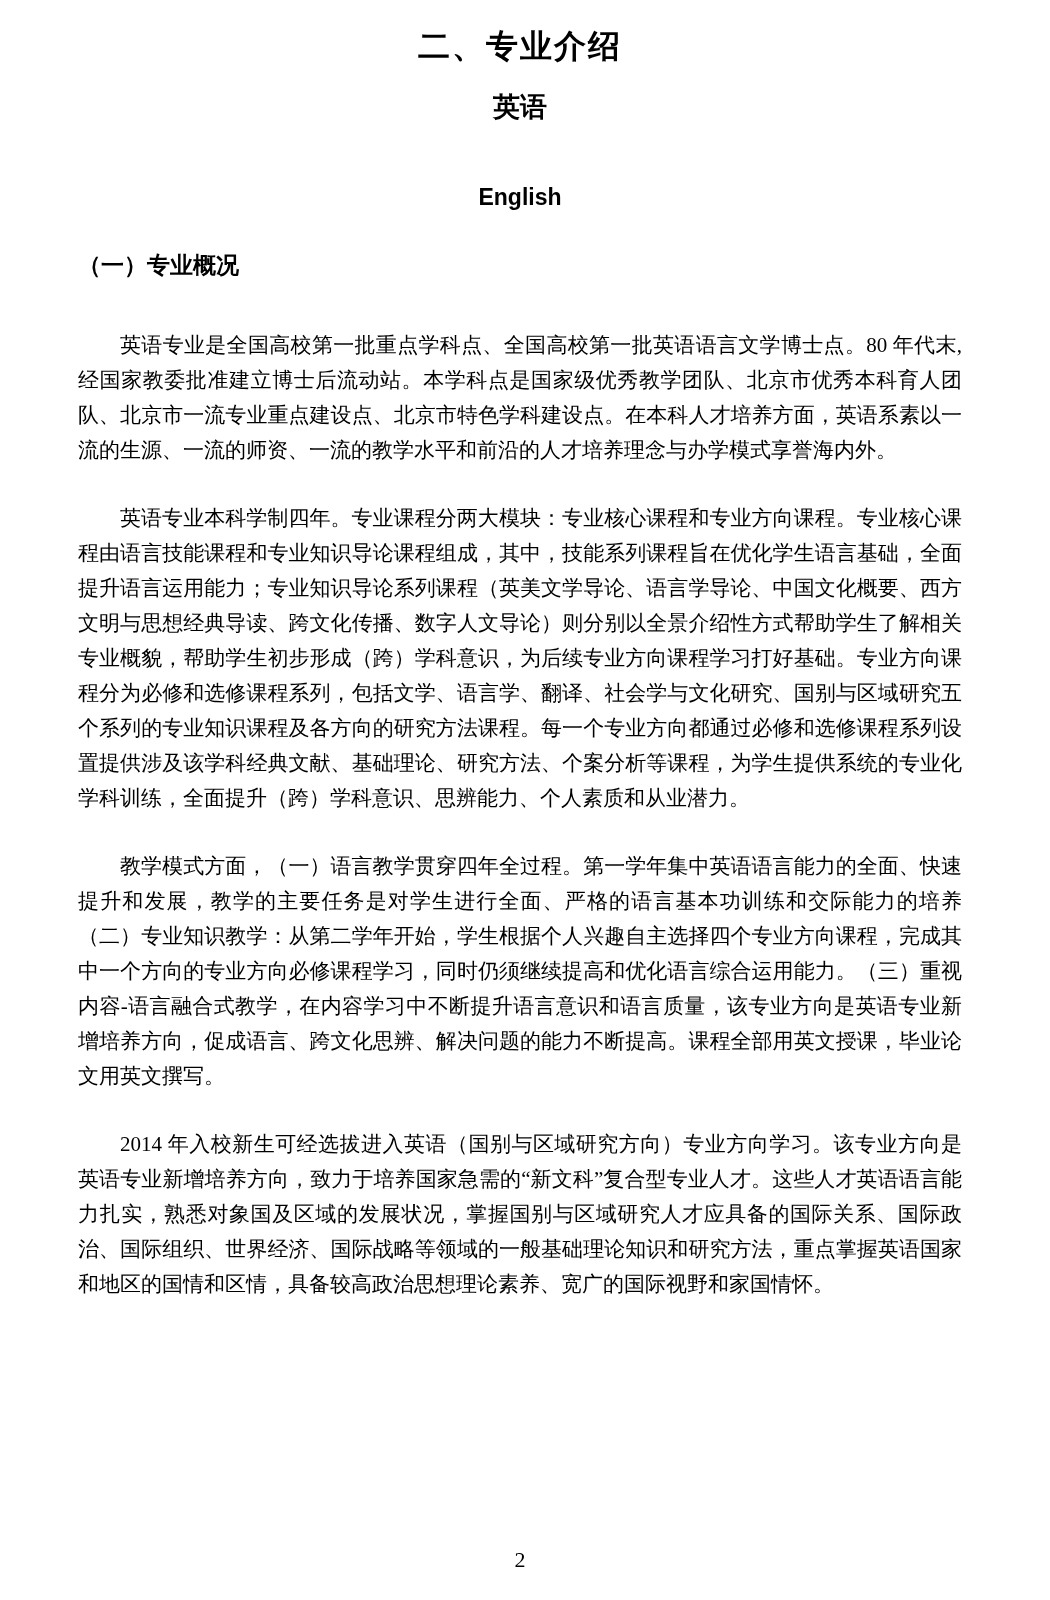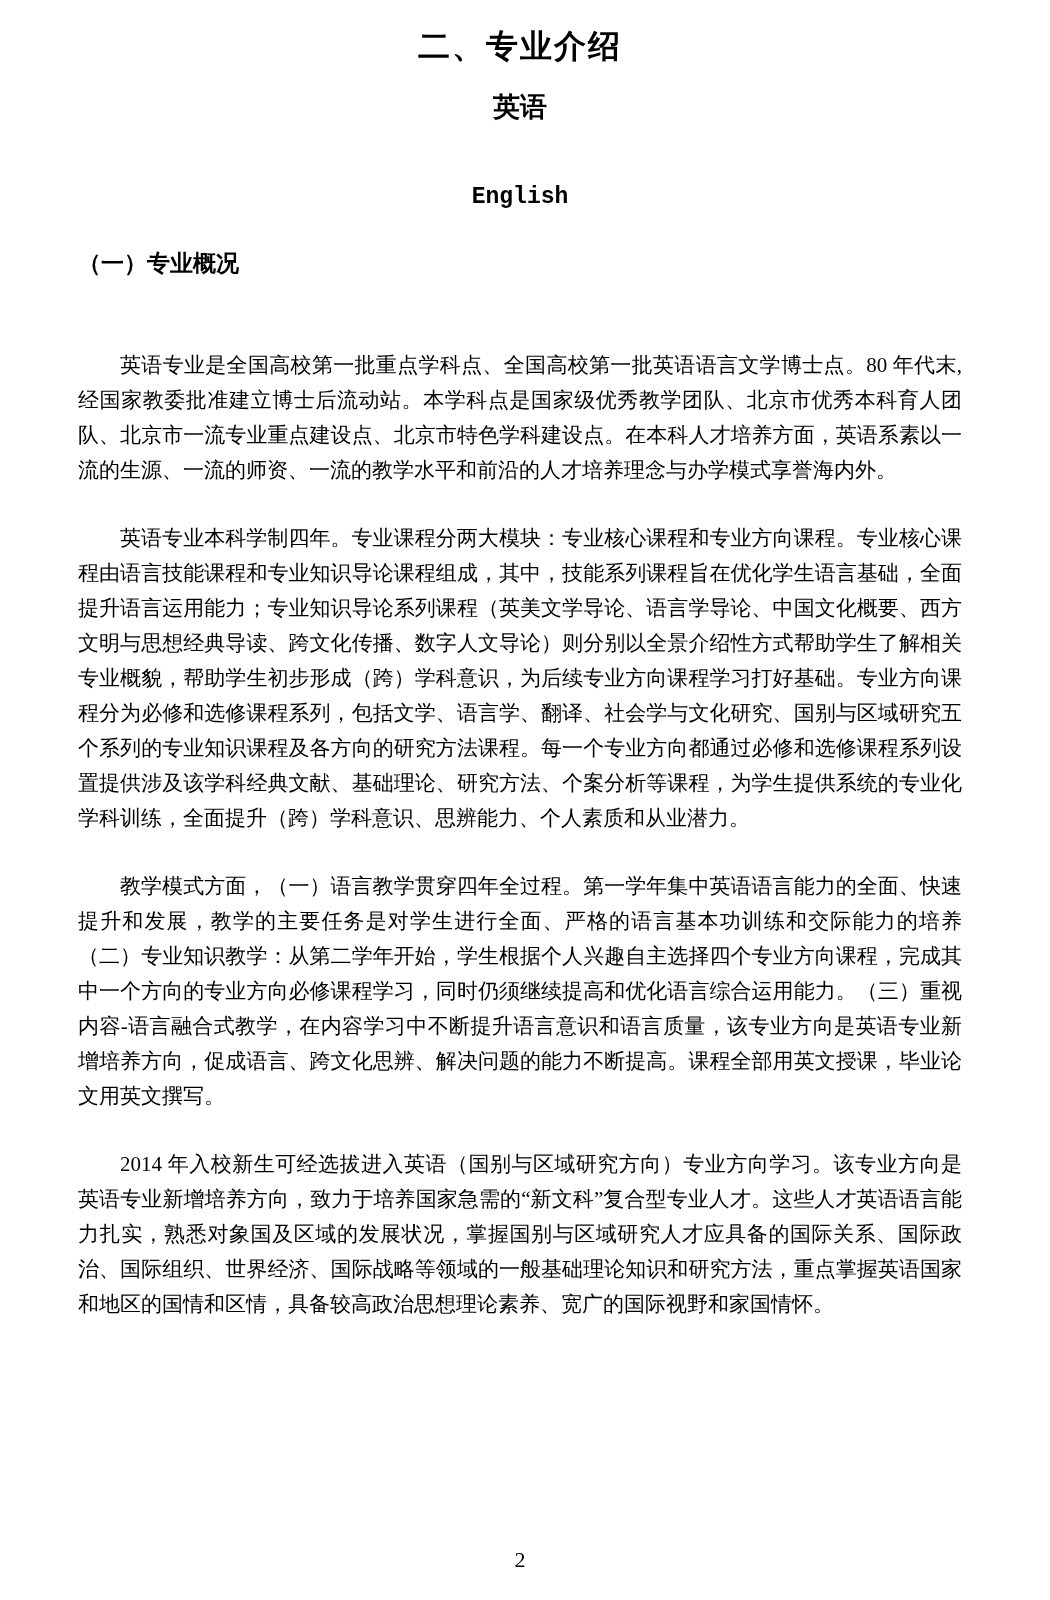--- a/index.html
+++ b/index.html
@@ -34,43 +34,43 @@
     margin-top: 24px;
     text-align: center;
     font-family: "Liberation Sans", "DejaVu Sans", sans-serif;
     font-weight: bold;
     font-size: 27px;
     line-height: 34px;
   }
   .major-en {
     margin-top: 58px;
     text-align: center;
-    font-family: Liberation Mono, monospace;
+    font-family: Liberation Sans, sans-serif;
     font-weight: bold;
     font-size: 23px;
     line-height: 30px;
   }
   .section-heading {
     margin-top: 38px;
     text-align: left;
-    font-family: Liberation Mono, monospace;
+    font-family: Liberation Sans, sans-serif;
     font-weight: bold;
     font-size: 23px;
     line-height: 30px;
   }
   .body-para {
     margin: 0 0 33px 0;
     font-size: 21px;
     line-height: 35px;
     text-align: justify;
     text-indent: 2em;
     word-break: break-all;
   }
   .body-para.first {
-    margin-top: 68px;
+    margin-top: 48px;
   }
   .page-number {
     position: absolute;
     left: 0;
     right: 0;
     bottom: 26px;
     text-align: center;
     font-size: 22px;
     line-height: 28px;
     font-family: "Liberation Serif", "DejaVu Serif", serif;

